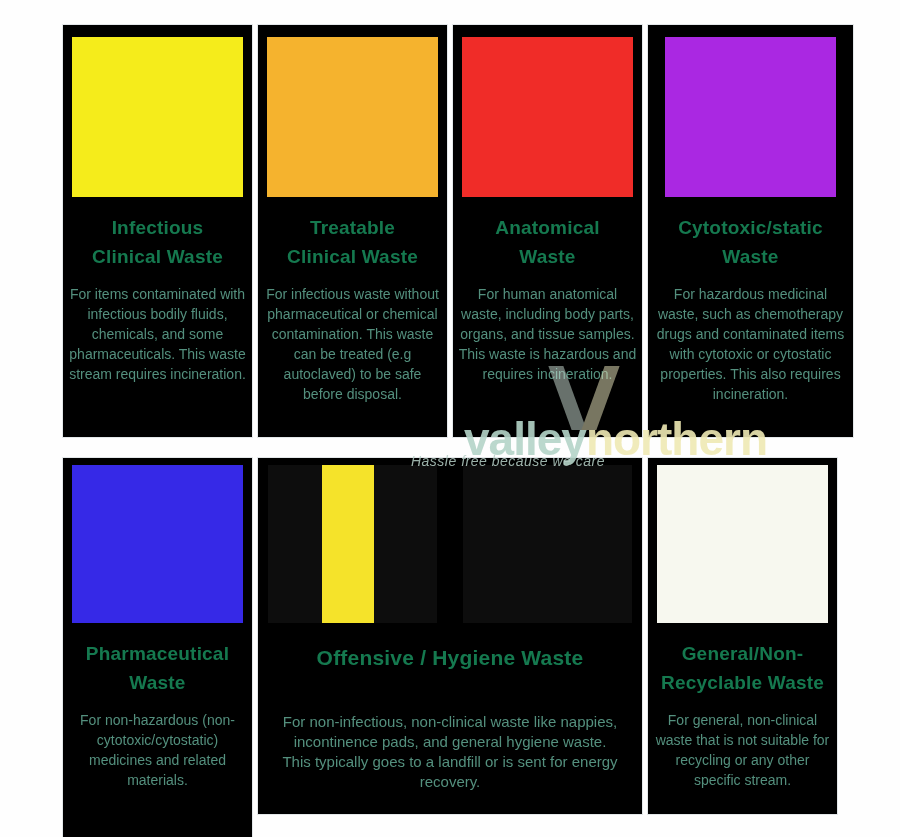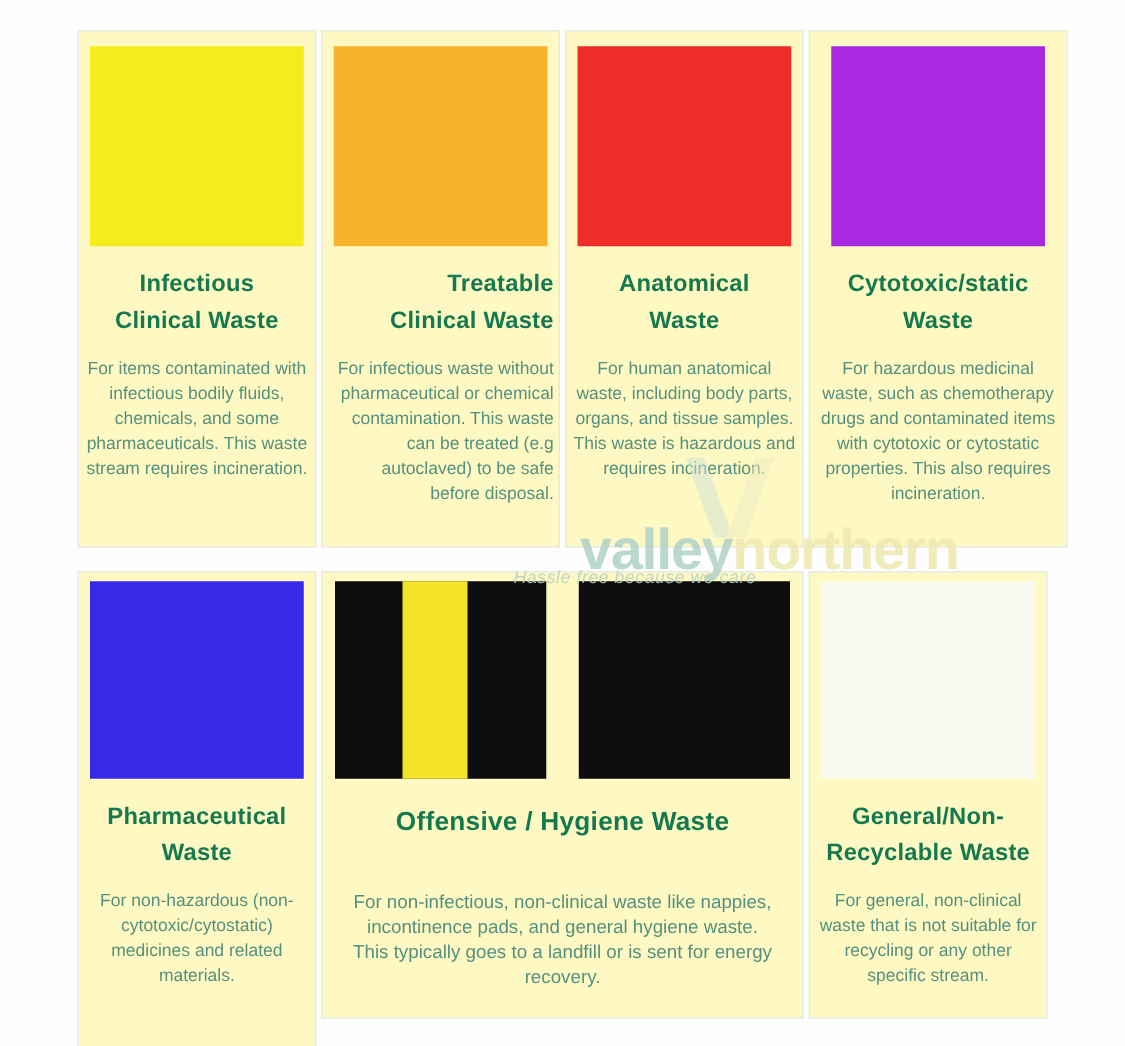--- a/index.html
+++ b/index.html
@@ -1,24 +1,24 @@
 <!DOCTYPE html>
 <html style="--title-color: #15794f; --body-color: #54907e; --card-border: #e3e7e9;"><head>
 <meta charset="utf-8">
 <style>
   html,body{margin:0;padding:0;background:#ffffff;}
   body{width:900px;height:837px;position:relative;overflow:hidden;
        font-family:"Liberation Sans", sans-serif;}
   .page{position:absolute;inset:0;background:#fefefe;}
 
-  .card{position:absolute;background:#fef9c3;border:1px solid var(--card-border,#e3e7e9);
+  .card{position:absolute;background:#000000;border:1px solid var(--card-border,#e3e7e9);
         box-sizing:border-box;text-align:center;}
   
   .c1{left:62px;top:24px;width:191px;height:414px;}
-  .c2{left:257px;top:24px;width:191px;height:414px;text-align:right;}
+  .c2{left:257px;top:24px;width:191px;height:414px;}
   .c3{left:452px;top:24px;width:191px;height:414px;}
   .c4{left:647px;top:24px;width:207px;height:414px;}
   
   .c5{left:62px;top:457px;width:191px;height:426px;}
   .c6{left:257px;top:457px;width:386px;height:358px;}
   .c7{left:647px;top:457px;width:191px;height:358px;}
 
   .swatch{width:171px;height:160px;margin:12px auto 0;}
   .c5 .swatch,.c7 .swatch{margin-top:7px;height:158px;}
 

